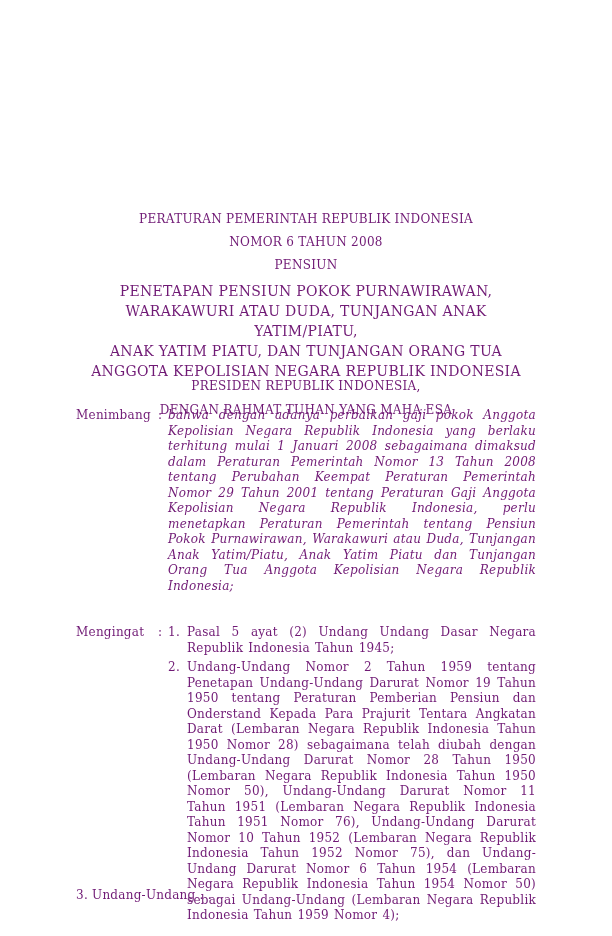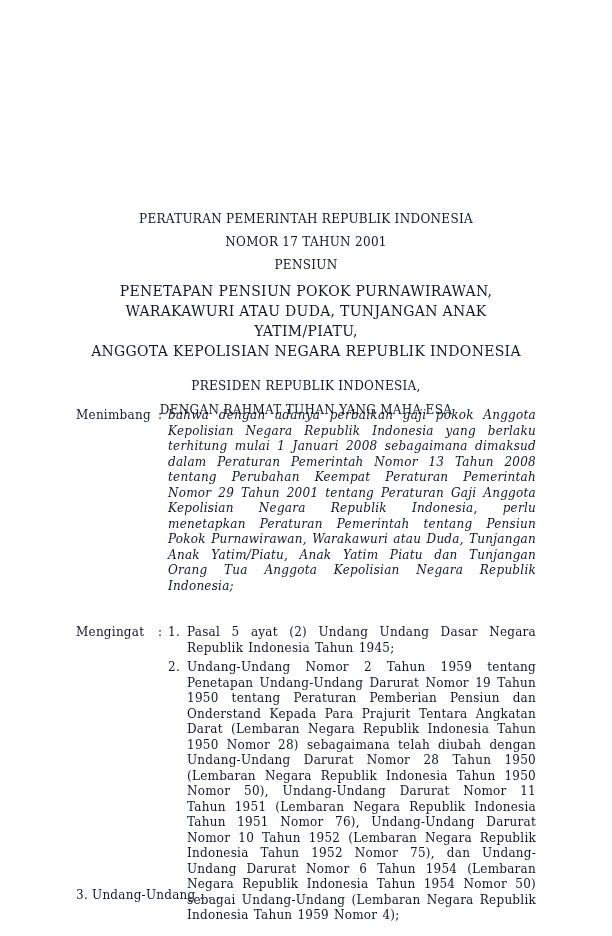--- a/index.html
+++ b/index.html
@@ -6,21 +6,21 @@
     margin: 0;
     padding: 0;
     background: #ffffff;
   }
   .page {
     position: relative;
     width: 612px;
     height: 936px;
     background: #ffffff;
     font-family: "DejaVu Serif", "Liberation Serif", serif;
-    color: #0f172a;
+    color: #701a75;
     overflow: hidden;
   }
   .title-block {
     position: absolute;
     top: 208px;
     left: 76px;
     width: 460px;
     text-align: center;
   }
   .title-main {
@@ -88,26 +88,27 @@
   }
 </style>
 </head>
 <body>
 
 <div class="page">
 
   <div class="title-block">
     <div class="title-main">
       <div>PERATURAN PEMERINTAH REPUBLIK INDONESIA</div>
-      <div>NOMOR 17 TAHUN 2001</div>
+      <div>NOMOR 6 TAHUN 2008</div>
       <div>PENSIUN</div>
     </div>
     <div class="title-subject">
       <div>PENETAPAN PENSIUN POKOK PURNAWIRAWAN,</div>
       <div>WARAKAWURI ATAU DUDA, TUNJANGAN ANAK YATIM/PIATU,</div>
+      <div>ANAK YATIM PIATU, DAN TUNJANGAN ORANG TUA</div>
       <div>ANGGOTA KEPOLISIAN NEGARA REPUBLIK INDONESIA</div>
     </div>
   </div>
 
   <div class="motto-block">
     <div>PRESIDEN REPUBLIK INDONESIA,</div>
     <div>DENGAN RAHMAT TUHAN YANG MAHA ESA</div>
   </div>
 
   <div class="considerations">

